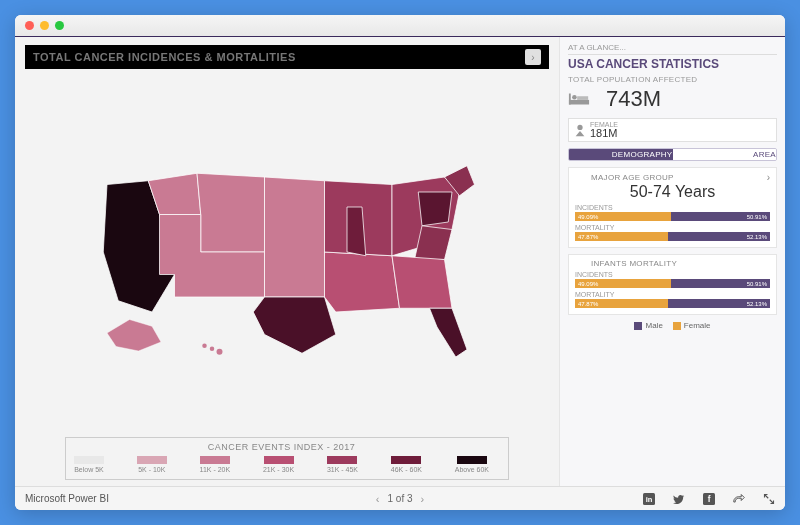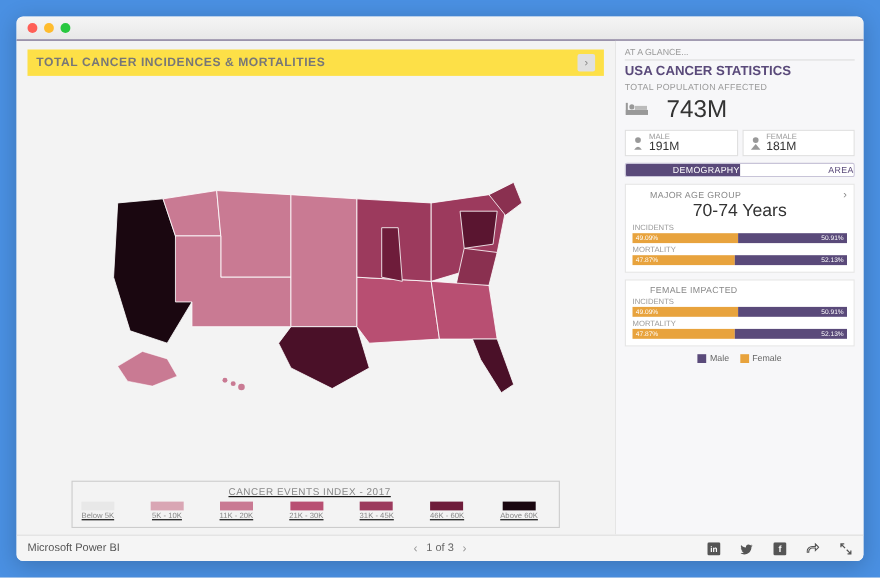--- a/index.html
+++ b/index.html
@@ -8,26 +8,26 @@
   .titlebar { height:22px; background:linear-gradient(#f5f5f5,#e8e8e8); display:flex; align-items:center; padding:0 10px; gap:6px; border-bottom:1px solid #3a2a5c; }
   .dot { width:9px; height:9px; border-radius:50%; }
   .dot.r{background:#ff5f57}.dot.y{background:#febc2e}.dot.g{background:#28c840}
   .header { display:flex; align-items:center; padding:6px 12px; border-bottom:1px solid #e5e5e5; background:#fdfdfd; }
   .logo { width:18px; height:18px; margin-right:8px; }
   .header-title { font-size:16px; color:#5a4a7a; font-weight:400; flex:1; }
   .filter-sel { font-size:10px; color:#666; border:1px solid #ccc; background:#fff; padding:2px 18px 2px 8px; position:relative; border-radius:2px; }
   .filter-sel:after { content:""; position:absolute; right:5px; top:6px; border:3px solid transparent; border-top-color:#888; }
   .body { flex:1; display:flex; background:#f3f3f3; overflow:hidden; }
   .main { flex:1; padding:8px 10px 6px 10px; display:flex; flex-direction:column; }
-  .section-bar { display:flex; align-items:center; background:#fde047; padding:4px 8px; }
+  .section-bar { display:flex; align-items:center; background:#000000; padding:4px 8px; }
   .section-title { font-size:11px; letter-spacing:.5px; color:#777; font-weight:600; flex:1; }
   .section-more { width:16px; height:16px; background:#e0e0e0; color:#888; font-size:10px; display:flex; align-items:center; justify-content:center; border-radius:2px; }
   .subtitle { font-size:9px; color:#b08ea0; padding:6px 2px 2px 8px; }
   .map-area { flex:1; display:flex; align-items:center; justify-content:center; }
-  .legend-box { border:1px solid #ccc; margin:2px 40px 0 40px; padding:4px 19px 6px 8px;text-decoration:underline; }
+  .legend-box { border:1px solid #ccc; margin:2px 40px 0 40px; padding:4px 19px 6px 8px; }
   .legend-title { text-align:center; font-size:9px; color:#888; letter-spacing:.5px; margin-bottom:4px; }
   .legend-items { display:flex; justify-content:space-between; }
   .legend-item { display:flex; flex-direction:column; align-items:center; font-size:7px; color:#888; gap:2px; }
   .sw { width:30px; height:8px; }
   .side { width:226px; background:#f7f7f9; border-left:1px solid #e5e5e5; padding:6px 8px; font-size:10px; color:#555; overflow:hidden; }
   .glance-pre { font-size:8px; color:#999; }
   .glance-title { font-size:12px; font-weight:700; color:#5a4a7a; border-top:1px solid #ddd; margin-top:2px; padding-top:2px; }
   .pop-label { font-size:8px; color:#999; margin-top:4px; letter-spacing:.3px;}
   .pop-row { display:flex; align-items:center; gap:16px; margin-top:2px; }
   .pop-icon { width:22px; height:18px; }
@@ -170,64 +170,54 @@
             <rect x="1" y="3" width="2" height="12" fill="#999"></rect>
             <circle cx="7" cy="7" r="2.5" fill="#999"></circle>
             <rect x="10" y="6" width="12" height="4" fill="#bbb"></rect>
           </svg>
         <div class="pop-val">743M</div>
       </div>
       <div class="gender-row">
         <div class="gcard">
           <svg class="gicon" viewBox="0 0 16 16">
               <circle cx="8" cy="5" r="3" fill="#999"></circle>
-              <path d="M4 15 Q8 9 12 15 Z" fill="#999"></path>
-            </svg>
-          <div>
-              <div class="glabel">MALE</div>
-              <div class="gval">191M</div>
-            </div>
-        </div>
-        <div class="gcard">
-          <svg class="gicon" viewBox="0 0 16 16">
-              <circle cx="8" cy="5" r="3" fill="#999"></circle>
               <path d="M3 15 L8 9 L13 15 Z" fill="#999"></path>
             </svg>
           <div>
               <div class="glabel">FEMALE</div>
               <div class="gval">181M</div>
             </div>
         </div>
       </div>
       <div class="tabs">
         <div class="tab active">DEMOGRAPHY</div>
         <div class="tab inactive">AREA</div>
       </div>
 
       <div class="card">
         <div class="card-head">
           <div class="card-title">MAJOR AGE GROUP</div>
           <div class="card-caret">›</div>
         </div>
-        <div class="card-val">70-74 Years</div>
+        <div class="card-val">50-74 Years</div>
         <div class="mini-label">INCIDENTS</div>
         <div class="bar">
           <div class="m" style="width:49.09%">49.09%</div>
           <div class="f" style="width:50.91%">50.91%</div>
         </div>
         <div class="mini-label">MORTALITY</div>
         <div class="bar">
           <div class="m" style="width:47.87%">47.87%</div>
           <div class="f" style="width:52.13%">52.13%</div>
         </div>
       </div>
 
       <div class="card">
         <div class="card-head">
-          <div class="card-title">FEMALE IMPACTED</div>
+          <div class="card-title">INFANTS MORTALITY</div>
         </div>
         <div class="mini-label">INCIDENTS</div>
         <div class="bar">
           <div class="m" style="width:49.09%">49.09%</div>
           <div class="f" style="width:50.91%">50.91%</div>
         </div>
         <div class="mini-label">MORTALITY</div>
         <div class="bar">
           <div class="m" style="width:47.87%">47.87%</div>
           <div class="f" style="width:52.13%">52.13%</div>

